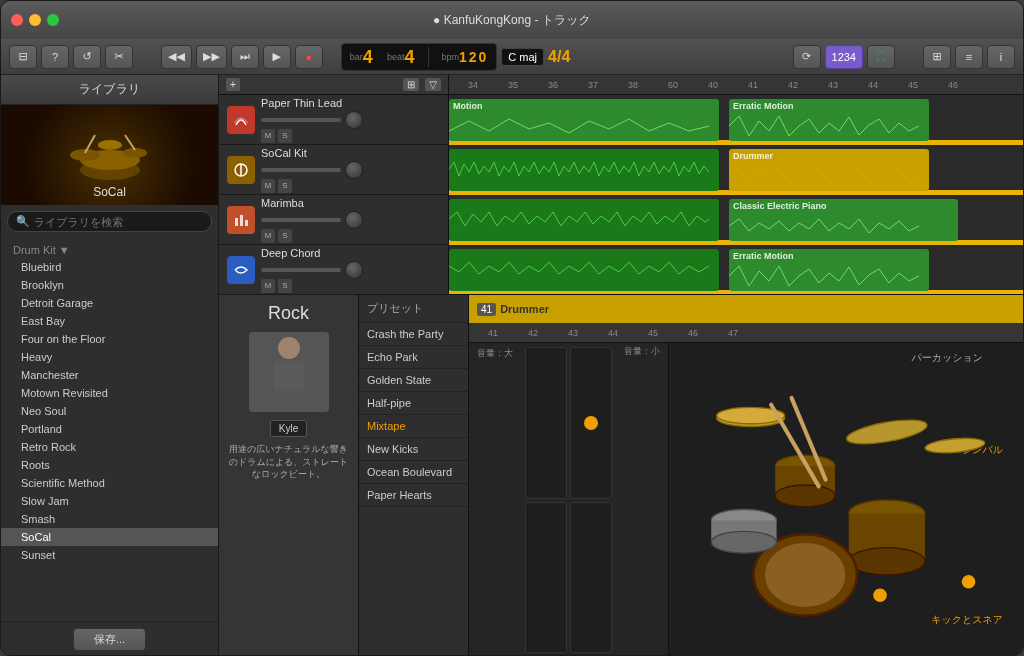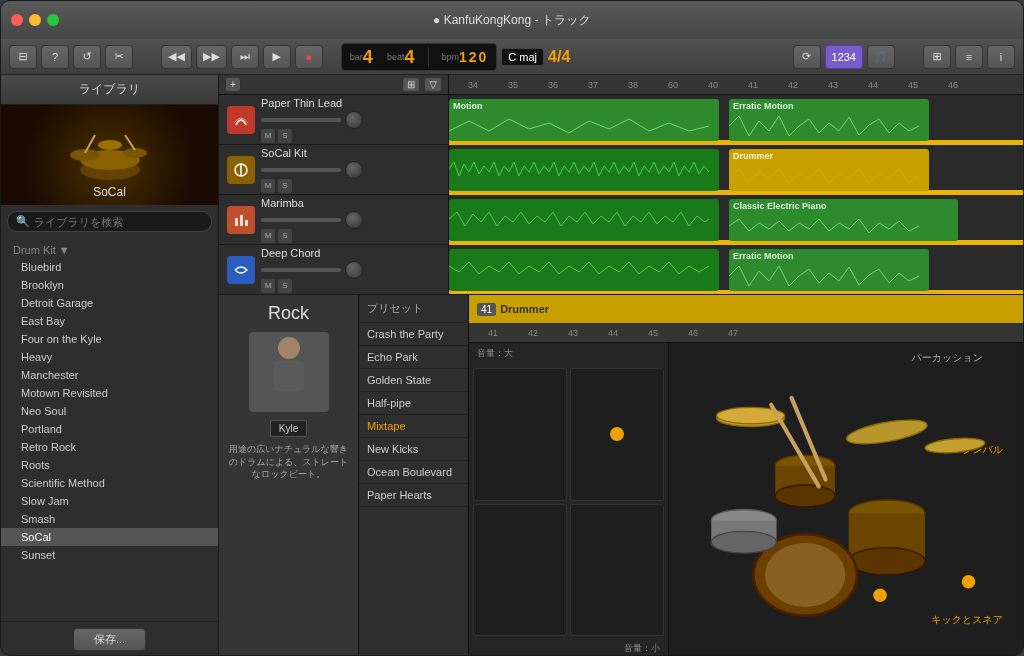--- a/index.html
+++ b/index.html
@@ -495,21 +495,21 @@
       <div class="search-box">
         <span>🔍</span>
         <input type="text" placeholder="ライブラリを検索" style="">
       </div>
       <div class="library-list">
         <div class="library-category">Drum Kit ▼</div>
         <div class="library-item">Bluebird</div>
         <div class="library-item">Brooklyn</div>
         <div class="library-item">Detroit Garage</div>
         <div class="library-item">East Bay</div>
-        <div class="library-item">Four on the Kyle</div>
+        <div class="library-item">Four on the Floor</div>
         <div class="library-item">Heavy</div>
         <div class="library-item">Manchester</div>
         <div class="library-item">Motown Revisited</div>
         <div class="library-item">Neo Soul</div>
         <div class="library-item">Portland</div>
         <div class="library-item">Retro Rock</div>
         <div class="library-item">Roots</div>
         <div class="library-item">Scientific Method</div>
         <div class="library-item">Slow Jam</div>
         <div class="library-item">Smash</div>
@@ -730,21 +730,21 @@
             <div class="ruler-mark">42</div>
             <div class="ruler-mark">43</div>
             <div class="ruler-mark">44</div>
             <div class="ruler-mark">45</div>
             <div class="ruler-mark">46</div>
             <div class="ruler-mark">47</div>
           </div>
 
           <div style="flex:1;display:flex;">
 
-            <div style="width:200px;border-right:1px solid #111;background:#252525;display:flex;flex-direction:column;">
+            <div style="width:200px;border-right:1px solid #111;background:#252525;display:flex;flex-direction:row;">
               <div style="display:flex;justify-content:space-between;padding:4px 8px;font-size:9px;color:#888;">
                 <span>音量：大</span>
               </div>
               <div style="flex:1;display:grid;grid-template-columns:1fr 1fr;gap:3px;padding:4px;">
                 <div style="background:#1e1e1e;border:1px solid #333;border-radius:3px;position:relative;min-height:60px;">
                   <span style="position:absolute;top:4px;left:4px;font-size:8px;color:#555;"></span>
                 </div>
                 <div style="background:#1e1e1e;border:1px solid #333;border-radius:3px;position:relative;min-height:60px;display:flex;align-items:center;justify-content:center;">
                   <div style="width:14px;height:14px;background:#f0a000;border-radius:50%;"></div>
                 </div>

